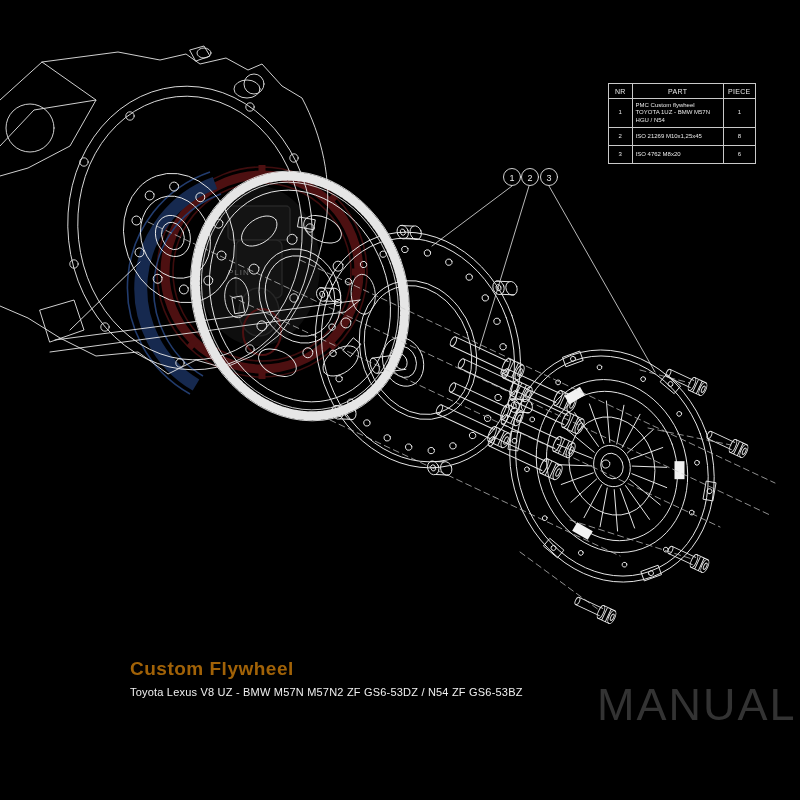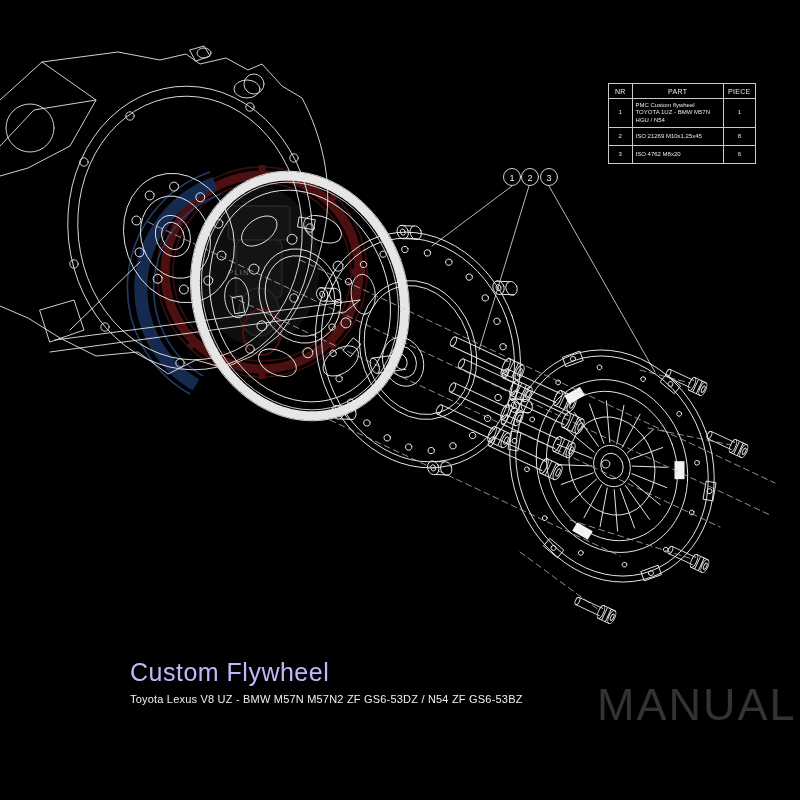--- a/index.html
+++ b/index.html
@@ -13,21 +13,21 @@
                font-weight:normal;background:#000;}
   .parts-table th{font-size:7px;height:12px;text-align:center;letter-spacing:.3px;}
   .parts-table td{font-size:6px;line-height:7.5px;}
   .col-nr{width:18px;text-align:center;}
   .col-part{width:96px;text-align:left;}
   .col-piece{width:26px;text-align:center;font-size:7px;}
   .row-tall td{height:26px;}
   .row-std td{height:15px;}
   
   .title-block{position:absolute;left:130px;top:658px;}
-  .main-title{font-size:25px;font-weight:normal;letter-spacing:.5px;color:#c4b5fd;}
+  .main-title{font-size:19px;font-weight:bold;letter-spacing:.5px;color:#a16207;}
   .sub-title{font-size:11px;margin-top:6px;color:#f0f0f0;letter-spacing:.2px;}
   .manual-mark{position:absolute;left:597px;top:679px;font-size:45px;font-weight:400;
                letter-spacing:2px;color:#333333;text-align:right;}
 </style>
 </head>
 <body>
 
 <div id="stage">
 
 <svg width="800" height="800" viewBox="0 0 800 800">

